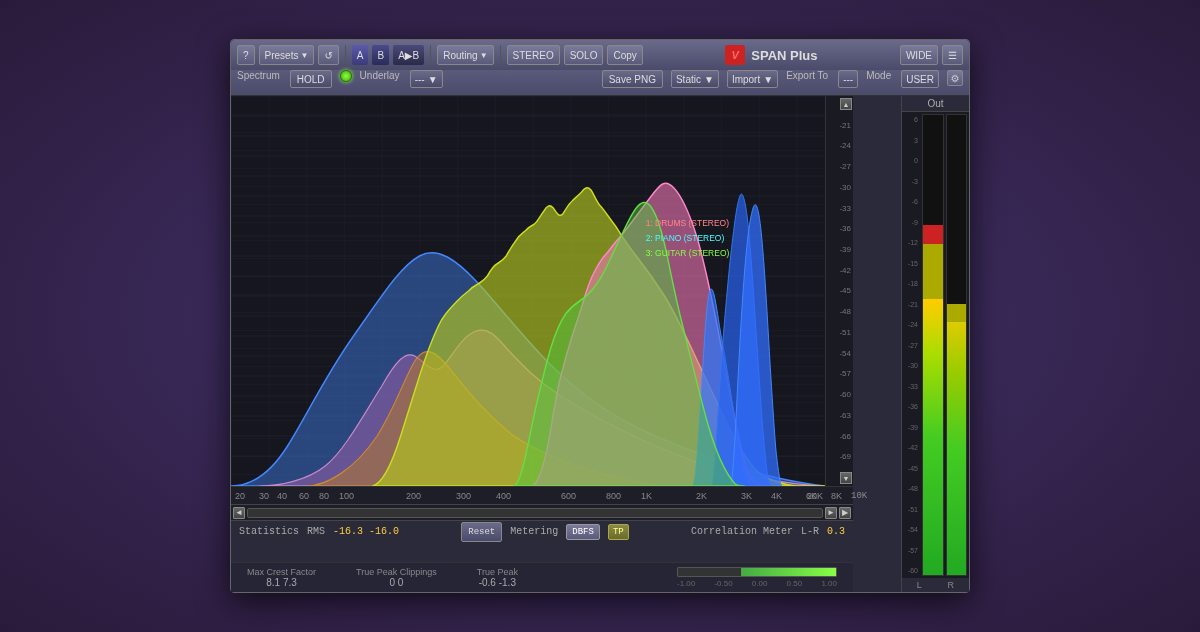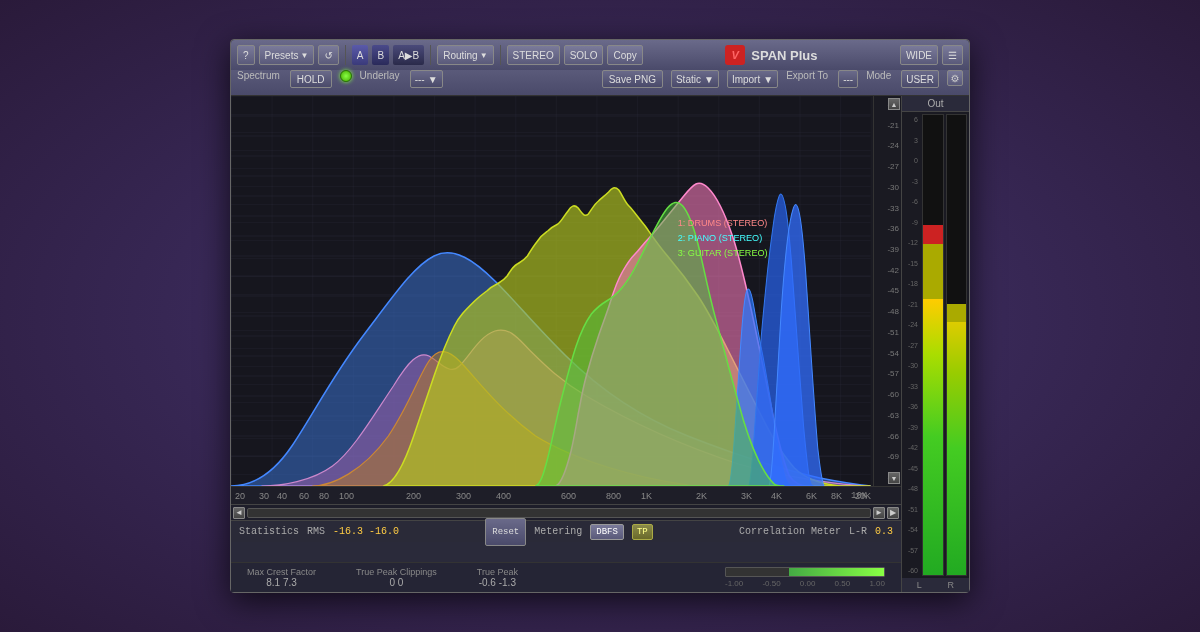--- a/index.html
+++ b/index.html
@@ -225,21 +225,21 @@
       font-size: 10px;
     }
     .reset-btn {
       background: linear-gradient(180deg, #6a6a8a, #4a4a6a);
       border: 1px solid #888;
       border-radius: 2px;
       color: #ddd;
       font-size: 9px;
       padding: 1px 6px;
       cursor: pointer;
-      height: 28px;
+      height: 20px;
       display: flex;
       align-items: center;
       text-align: right;
     }
     .dbfs-btn {
       background: linear-gradient(180deg, #7a7a9a, #5a5a7a);
       border: 1px solid #999;
       border-radius: 2px;
       color: #fff;
       font-size: 9px;
@@ -313,20 +313,21 @@
       color: #666;
       font-size: 8px;
       width: 160px;
     }
     .out-meter {
       width: 68px;
       background: #1a1a22;
       display: flex;
       flex-direction: column;
       border-left: 1px solid #444;
+      margin-left: 48px;
     }
     .out-label {
       color: #aaa;
       font-size: 10px;
       text-align: center;
       padding: 2px 0;
       background: #2a2a3a;
       border-bottom: 1px solid #444;
     }
     .meter-container {

